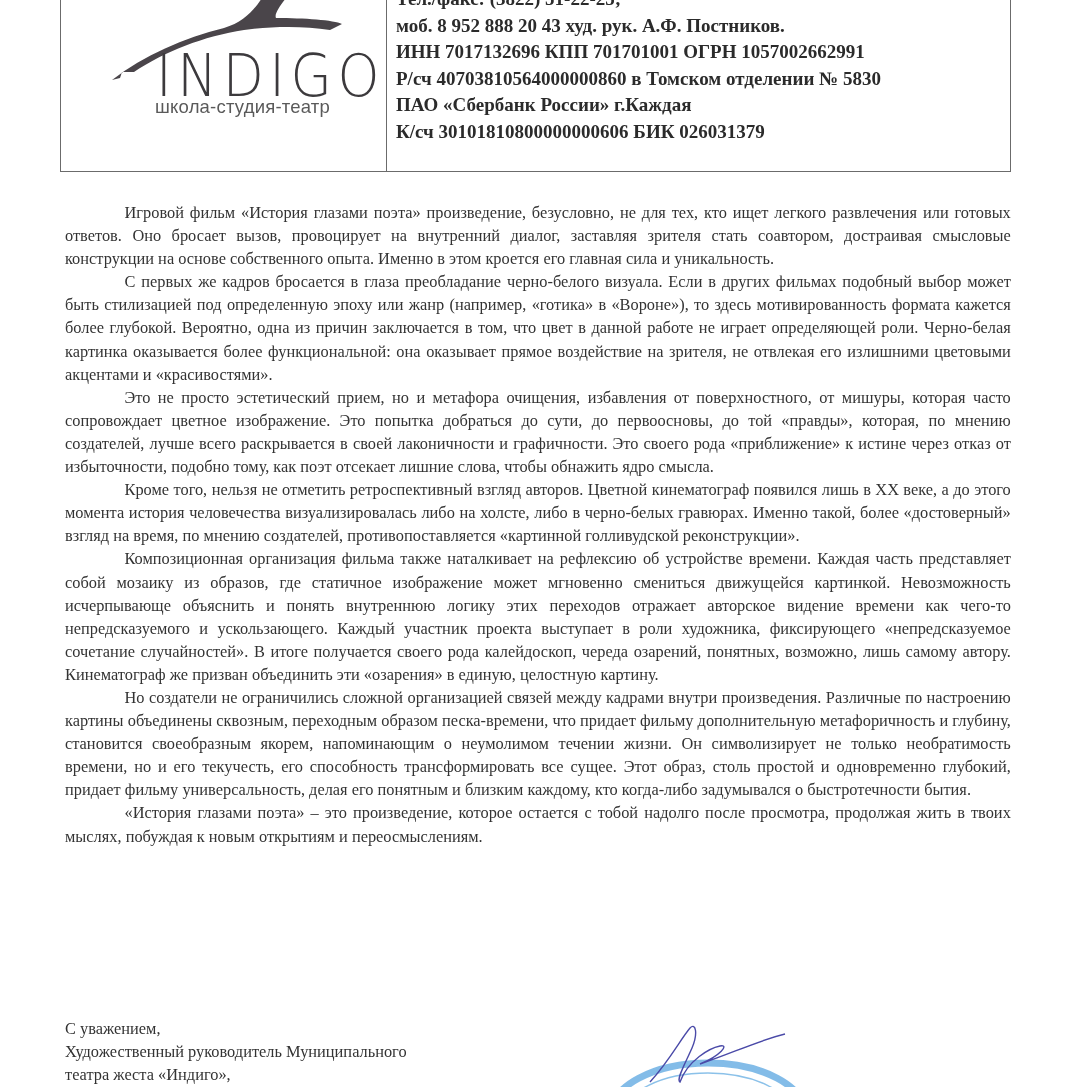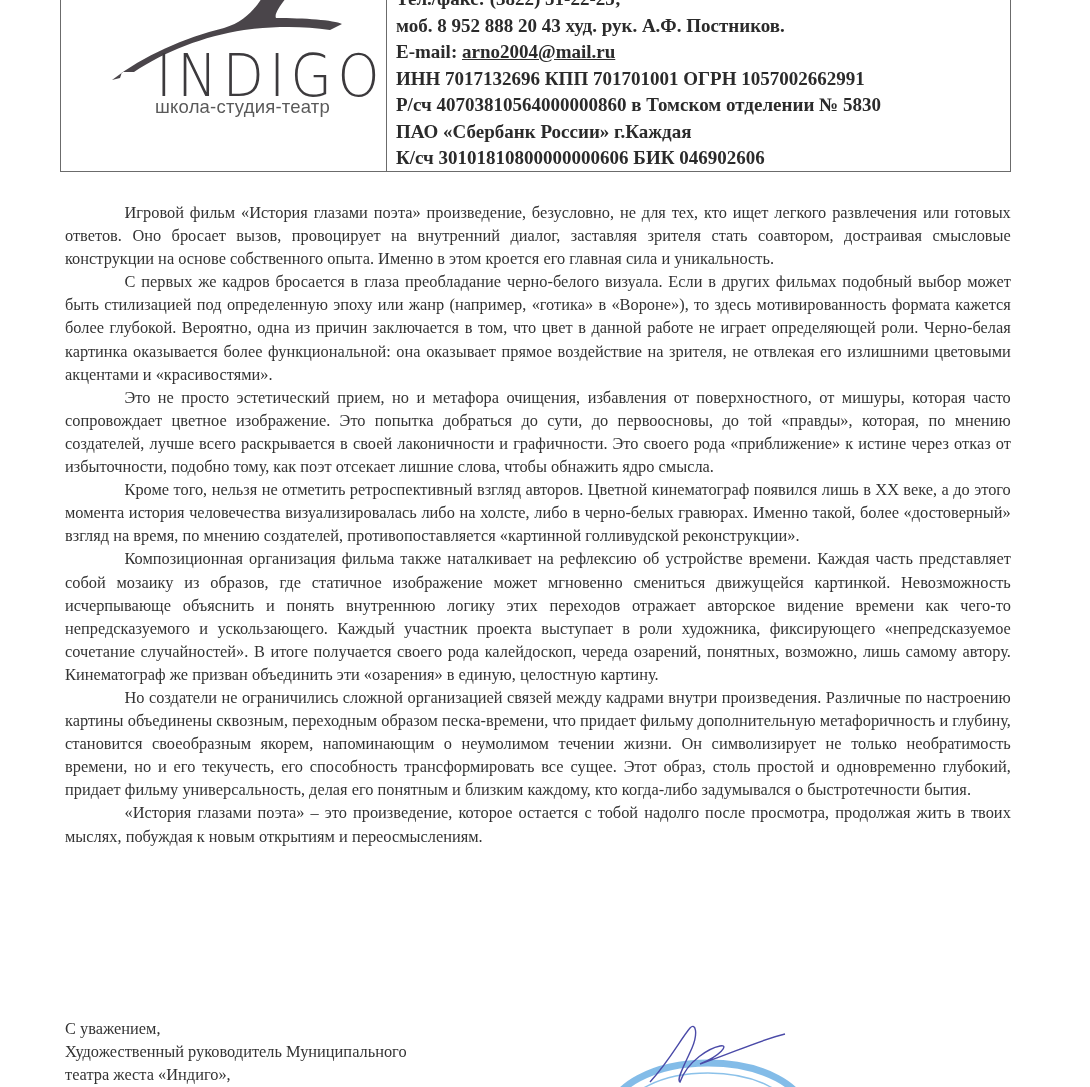--- a/index.html
+++ b/index.html
@@ -65,25 +65,24 @@
   <svg width="280" height="90" viewBox="0 0 280 90" style="position:absolute;left:0;top:0;">
     <path d="M8 80 C 40 55, 80 38, 120 28 C 140 22, 150 10, 158 -2 L 182 -2 C 176 6, 170 14, 172 18 C 200 18, 230 20, 238 24 L 226 30 C 200 26, 170 26, 140 30 C 100 36, 60 52, 30 72 L 18 72 L 16 78 Z" fill="#4a454a"></path>
   </svg>
   <div class="logo-word" style="left:52px;">INDIGO</div>
   <div class="logo-sub" style="left:51px;">школа-студия-театр</div>
 </div>
 
 <div class="contacts">
   <div>Тел./факс: (3822) 51-22-25;</div>
   <div>моб. 8 952 888 20 43 худ. рук. А.Ф. Постников.</div>
-  <div><span>E-mail: </span><span class="email-link">arno2004@mail.ru</span></div>
   <div>ИНН 7017132696  КПП 701701001  ОГРН 1057002662991</div>
   <div>Р/сч 40703810564000000860 в Томском отделении № 5830</div>
   <div>ПАО «Сбербанк России» г.Каждая</div>
-  <div>К/сч 30101810800000000606  БИК 046902606</div>
+  <div>К/сч 30101810800000000606  БИК 026031379</div>
 </div>
 
 <div class="body-text">
   <p>Игровой фильм «История глазами поэта» произведение, безусловно, не для тех, кто ищет легкого развлечения или готовых ответов. Оно бросает вызов, провоцирует на внутренний диалог, заставляя зрителя стать соавтором, достраивая смысловые конструкции на основе собственного опыта. Именно в этом кроется его главная сила и уникальность.</p>
   <p>С первых же кадров бросается в глаза преобладание черно-белого визуала. Если в других фильмах подобный выбор может быть стилизацией под определенную эпоху или жанр (например, «готика» в «Вороне»), то здесь мотивированность формата кажется более глубокой. Вероятно, одна из причин заключается в том, что цвет в данной работе не играет определяющей роли. Черно-белая картинка оказывается более функциональной: она оказывает прямое воздействие на зрителя, не отвлекая его излишними цветовыми акцентами и «красивостями».</p>
   <p>Это не просто эстетический прием, но и метафора очищения, избавления от поверхностного, от мишуры, которая часто сопровождает цветное изображение. Это попытка добраться до сути, до первоосновы, до той «правды», которая, по мнению создателей, лучше всего раскрывается в своей лаконичности и графичности. Это своего рода «приближение» к истине через отказ от избыточности, подобно тому, как поэт отсекает лишние слова, чтобы обнажить ядро смысла.</p>
   <p>Кроме того, нельзя не отметить ретроспективный взгляд авторов. Цветной кинематограф появился лишь в XX веке, а до этого момента история человечества визуализировалась либо на холсте, либо в черно-белых гравюрах. Именно такой, более «достоверный» взгляд на время, по мнению создателей, противопоставляется «картинной голливудской реконструкции».</p>
   <p>Композиционная организация фильма также наталкивает на рефлексию об устройстве времени. Каждая часть представляет собой мозаику из образов, где статичное изображение может мгновенно смениться движущейся картинкой. Невозможность исчерпывающе объяснить и понять внутреннюю логику этих переходов отражает авторское видение времени как чего-то непредсказуемого и ускользающего. Каждый участник проекта выступает в роли художника, фиксирующего «непредсказуемое сочетание случайностей». В итоге получается своего рода калейдоскоп, череда озарений, понятных, возможно, лишь самому автору. Кинематограф же призван объединить эти «озарения» в единую, целостную картину.</p>
   <p>Но создатели не ограничились сложной организацией связей между кадрами внутри произведения. Различные по настроению картины объединены сквозным, переходным образом песка-времени, что придает фильму дополнительную метафоричность и глубину, становится своеобразным якорем, напоминающим о неумолимом течении жизни. Он символизирует не только необратимость времени, но и его текучесть, его способность трансформировать все сущее. Этот образ, столь простой и одновременно глубокий, придает фильму универсальность, делая его понятным и близким каждому, кто когда-либо задумывался о быстротечности бытия.</p>
   <p>«История глазами поэта» – это произведение, которое остается с тобой надолго после просмотра, продолжая жить в твоих мыслях, побуждая к новым открытиям и переосмыслениям.</p>

